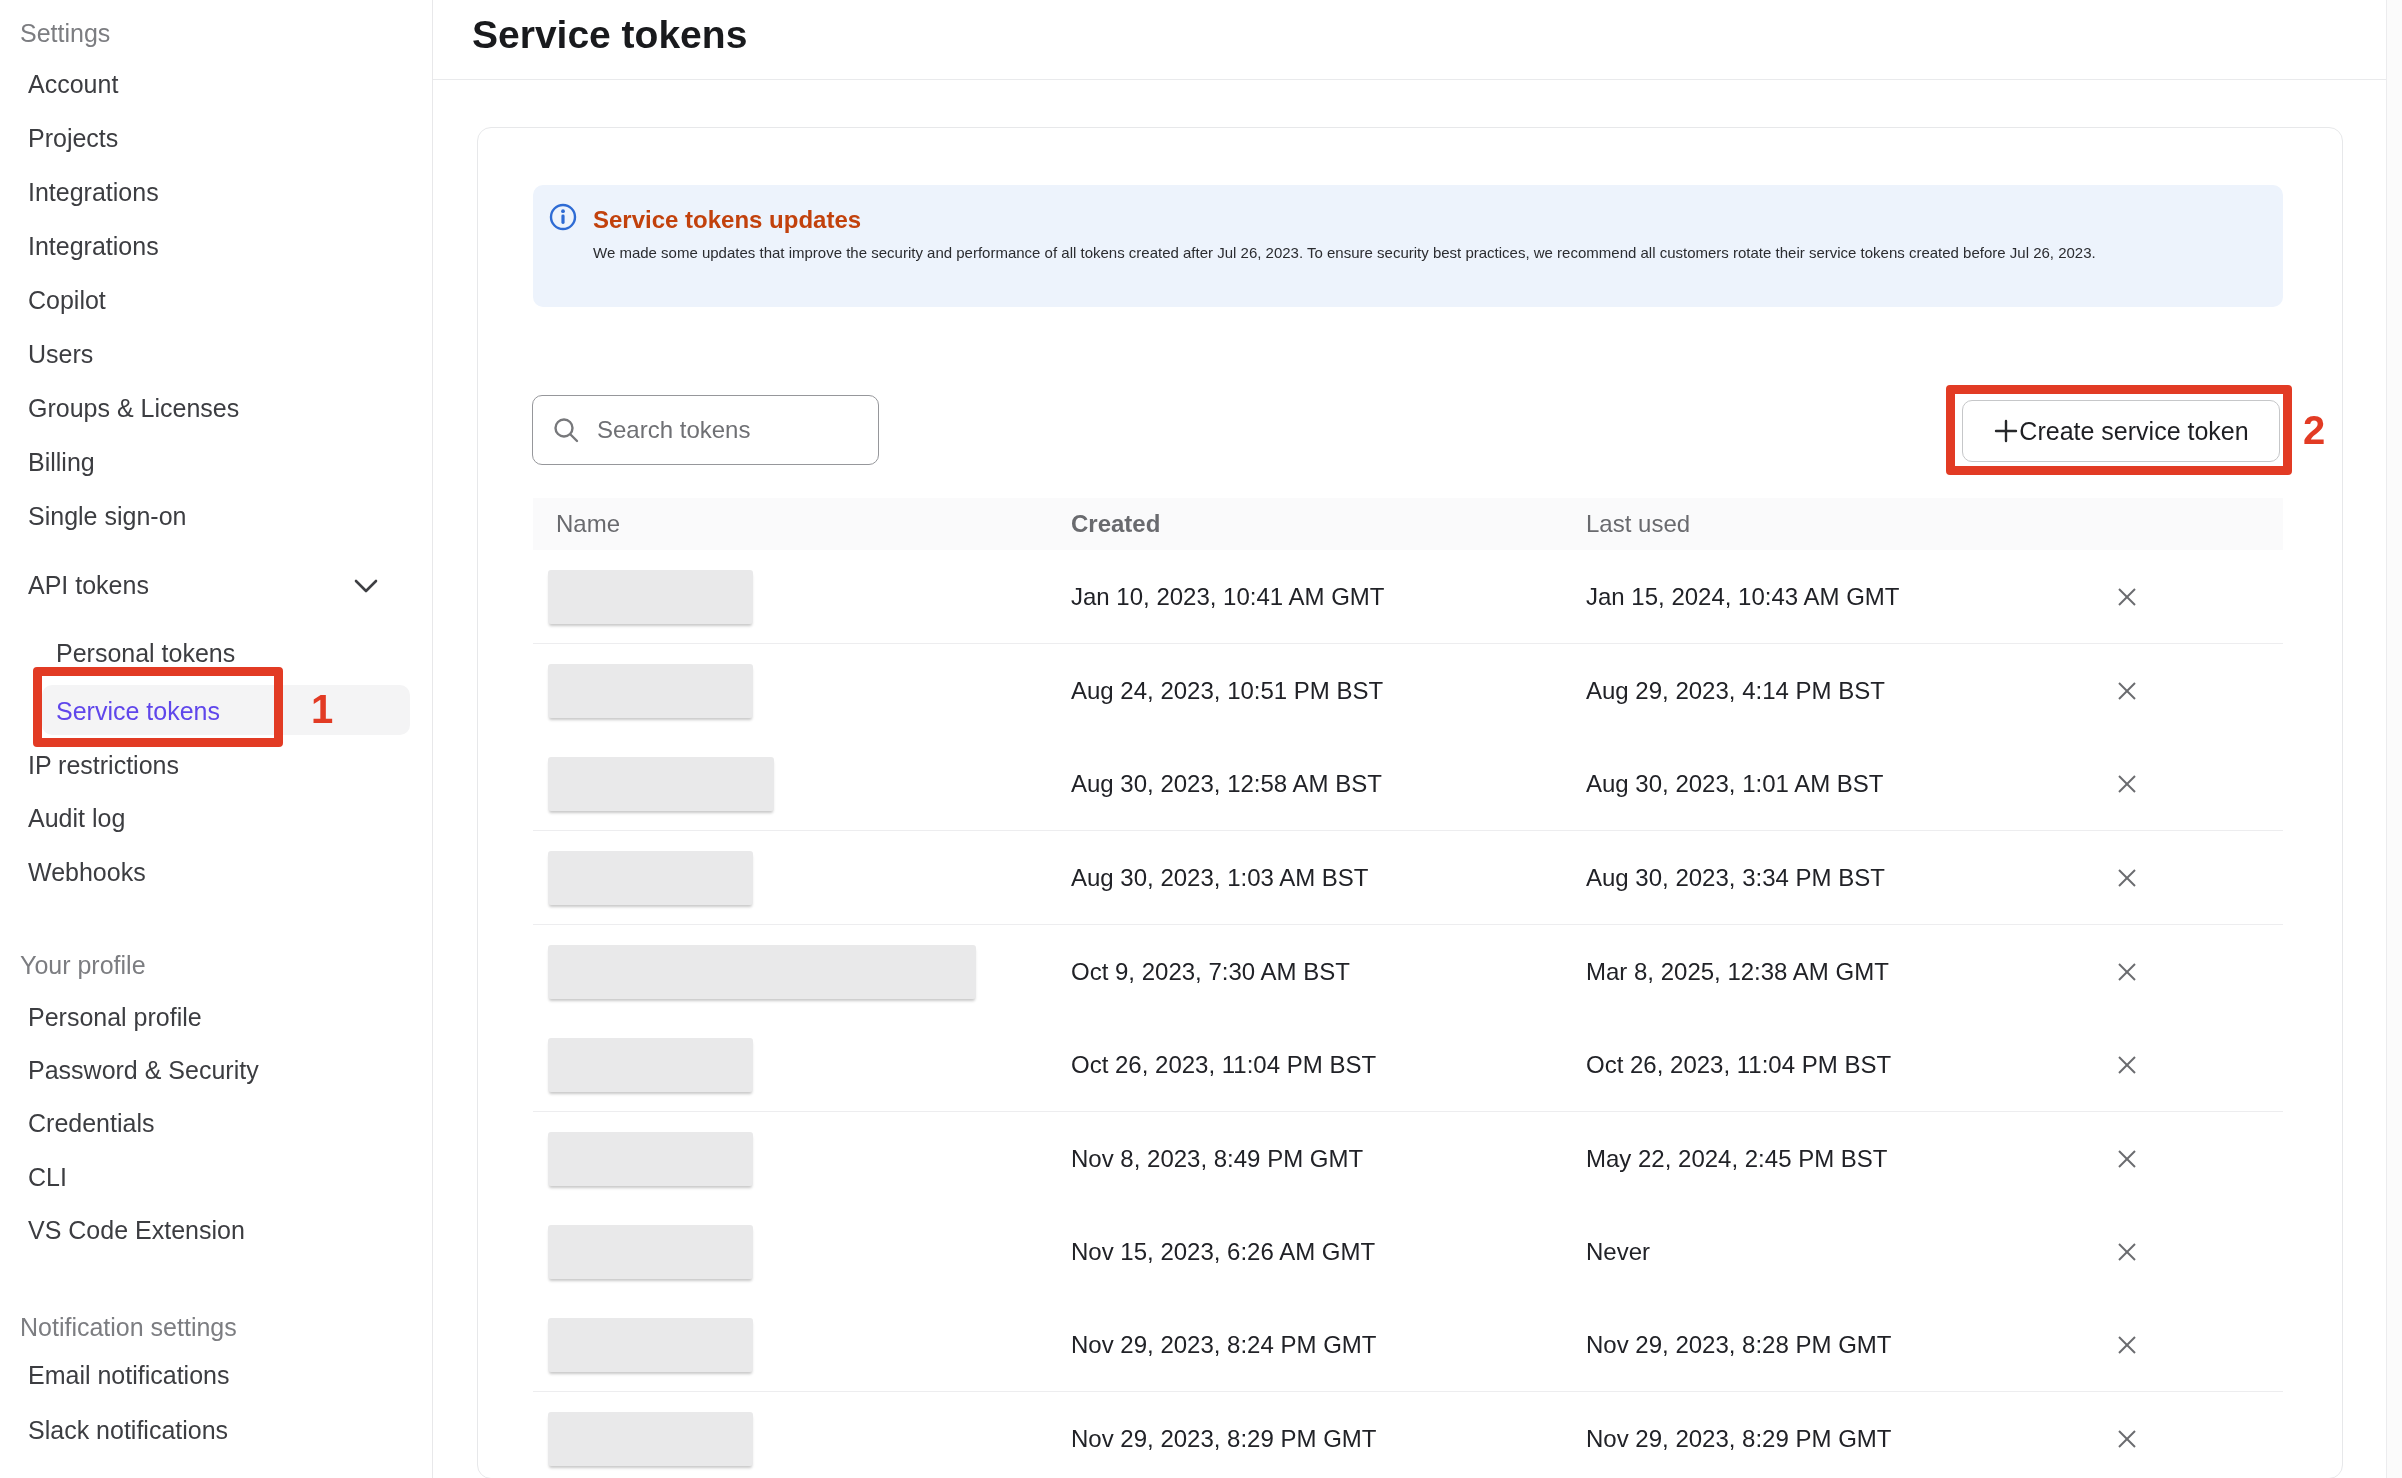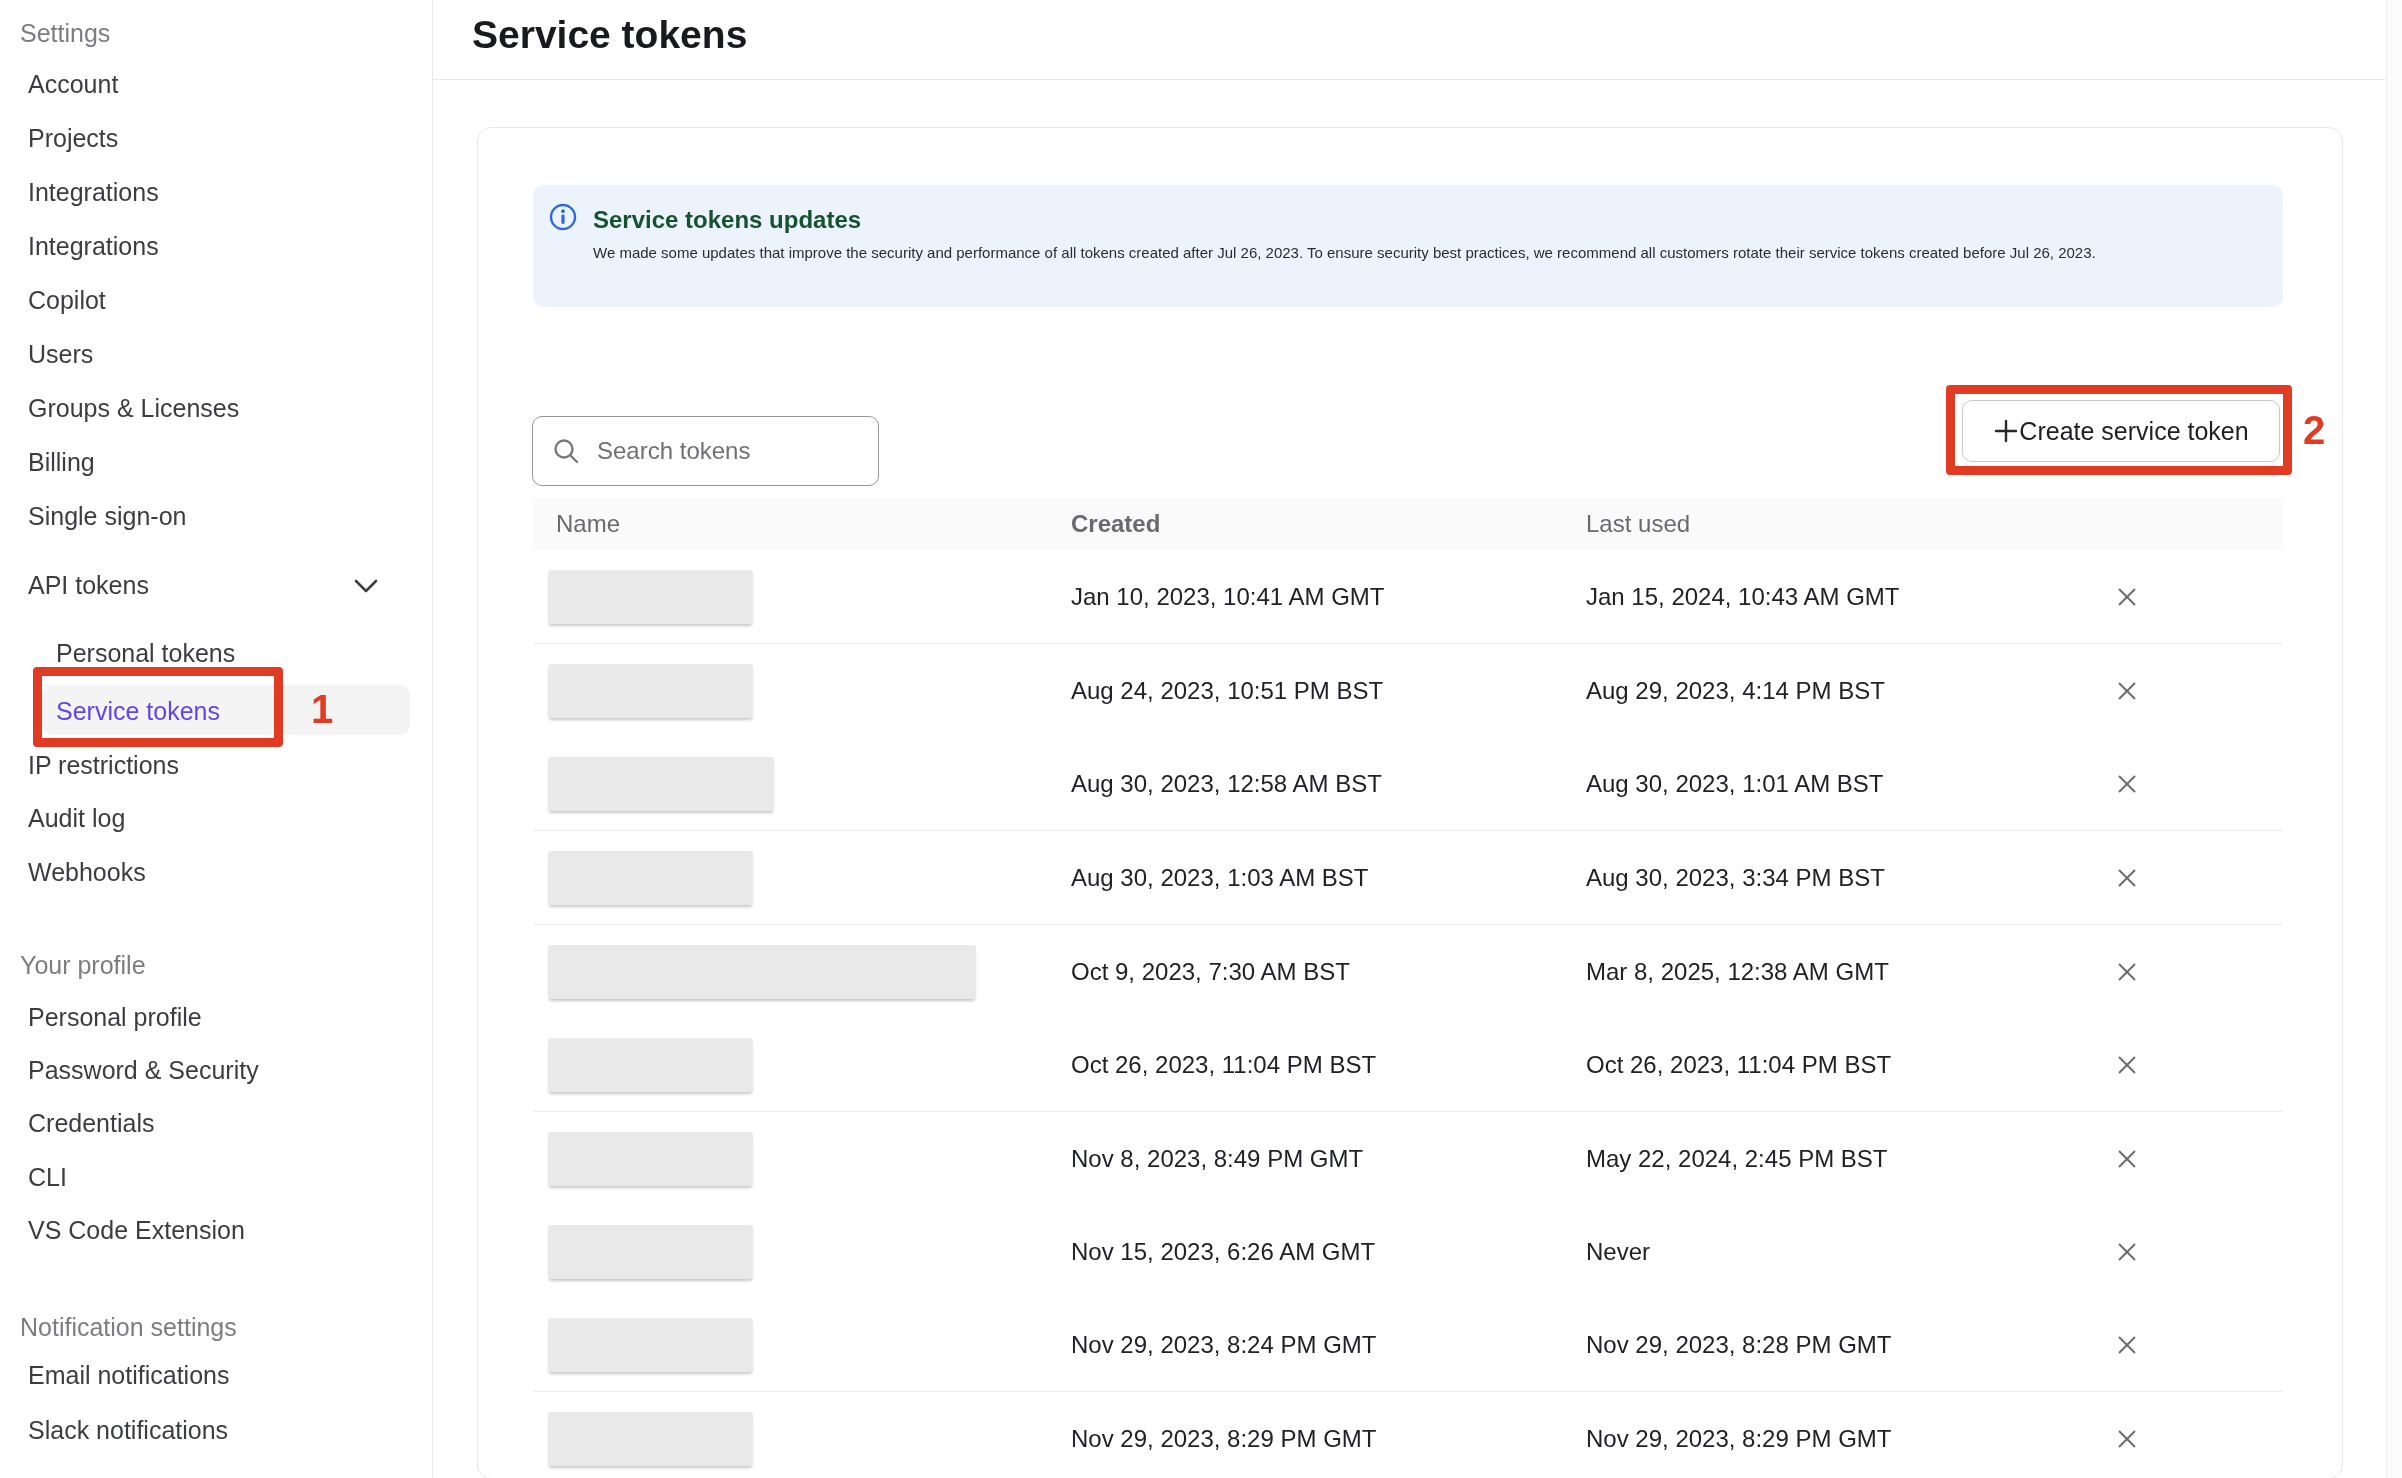--- a/index.html
+++ b/index.html
@@ -33,25 +33,25 @@
   .ann-box-2{left:1946px;top:385px;width:346px;height:90px;}
   .ann-num{position:absolute;font-size:40px;font-weight:700;color:var(--red);line-height:40px;}
   .active-link{position:absolute;left:56px;top:696px;font-size:25px;line-height:30px;color:var(--purple);font-weight:500;white-space:nowrap;cursor:pointer;}
 
   
   .page-title{position:absolute;left:472px;top:13px;font-size:39px;font-weight:700;color:#191A1D;}
   .title-divider{position:absolute;left:433px;top:79px;width:1953px;height:1px;background:#E9EAEC;}
   .card{position:absolute;left:477px;top:127px;width:1866px;height:1352px;background:#fff;border:1px solid var(--border);border-radius:14px;}
 
   .banner{position:absolute;left:533px;top:185px;width:1750px;height:122px;background:#EDF3FC;border-radius:10px;}
-  .banner-title{position:absolute;left:593px;top:206px;font-size:24px;font-weight:700;color:#14532d;}
+  .banner-title{position:absolute;left:593px;top:206px;font-size:24px;font-weight:700;color:#c2410c;}
   .banner-body{position:absolute;left:593px;top:238px;width:1650px;font-size:15px;line-height:29px;color:#2B2C30;}
   .info-icon{position:absolute;left:549px;top:203px;width:28px;height:28px;}
 
-  .search-wrap{position:absolute;left:532px;top:416px;width:347px;height:78px;}
+  .search-wrap{position:absolute;left:532px;top:395px;width:347px;height:78px;}
   .search-input{width:347px;height:70px;border:1.5px solid #96979B;border-radius:10px;background:#fff;
     font-family:inherit;font-size:24px;color:#1E1F23;padding:0 16px 0 64px;outline:none;}
   .search-input::placeholder{color:#6F7074;}
   .search-icon{position:absolute;left:20px;top:21px;width:28px;height:28px;pointer-events:none;}
 
   .create-btn{position:absolute;left:1962px;top:400px;width:318px;height:62px;background:#fff;border:1.5px solid #C6C7C9;
     border-radius:10px;display:flex;align-items:center;justify-content:center;cursor:pointer;}
   .create-btn span{font-size:25px;font-weight:500;color:#1E1F23;white-space:nowrap;}
 
   .thead{position:absolute;left:533px;top:498px;width:1750px;height:52px;background:#FAFAFB;}

